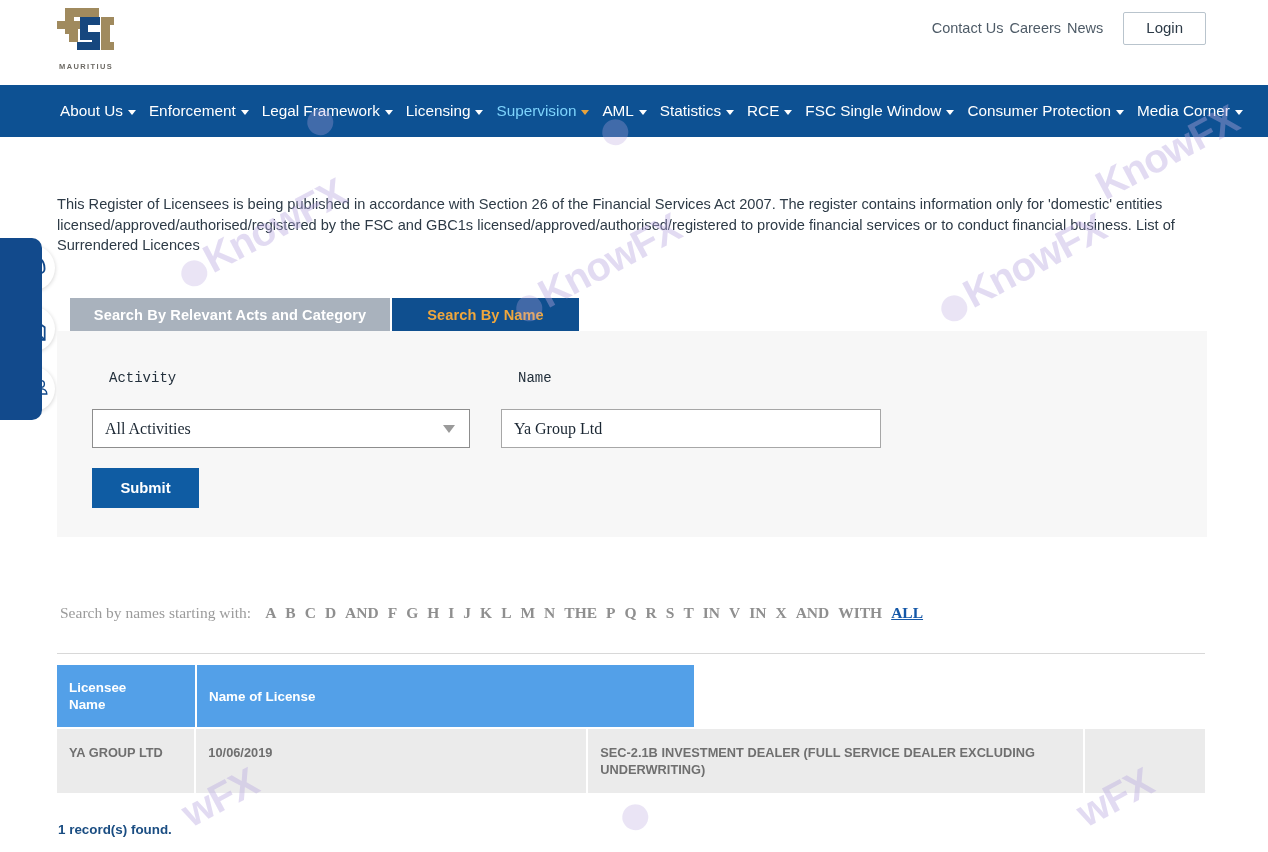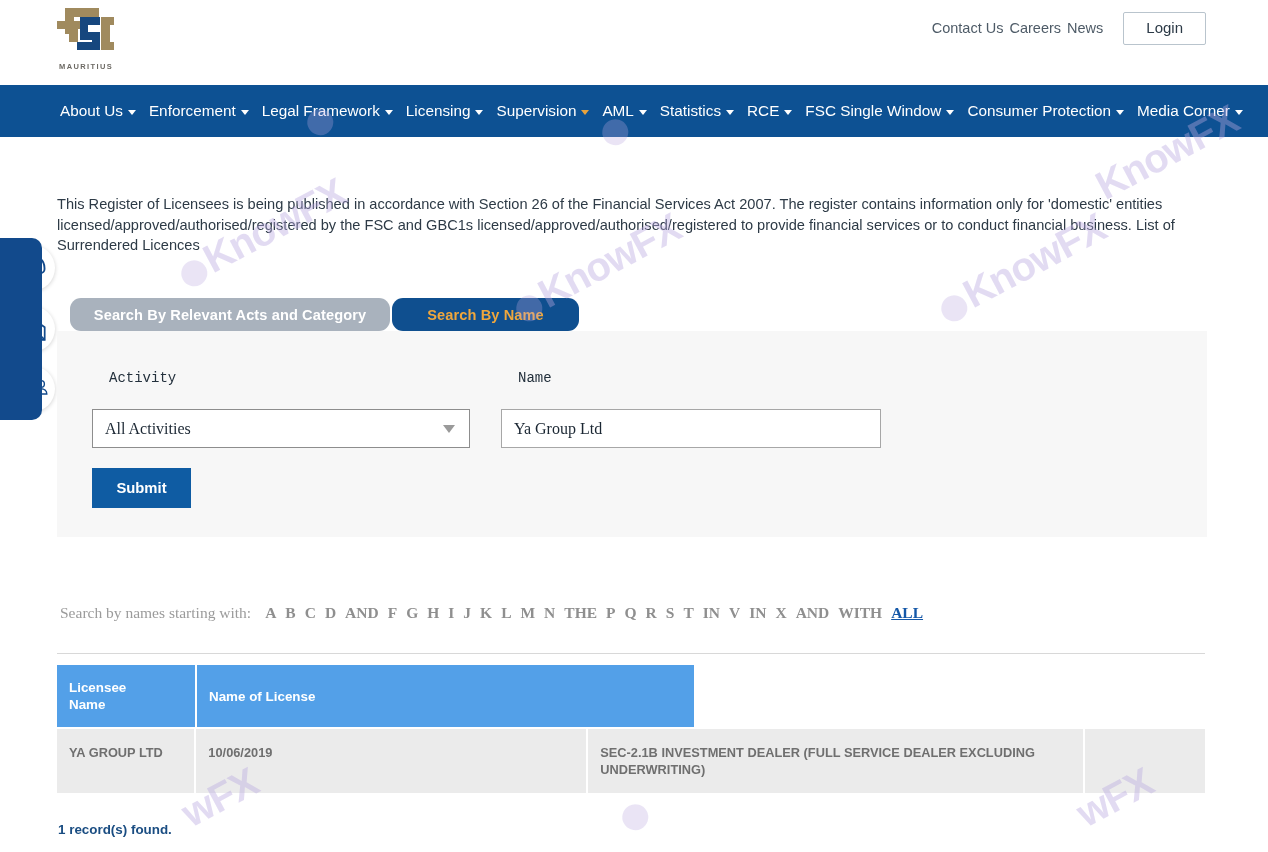--- a/index.html
+++ b/index.html
@@ -50,21 +50,21 @@
   .navbar {
     position: absolute; top: 85px; left: 0; width: 1268px; height: 52px;
     background: #0d5193; z-index: 35;
   }
   .nav-inner { display: flex; align-items: center; height: 52px; padding-left: 60px; }
   .nav-item {
     display: flex; align-items: center; gap: 5px;
     color: #ffffff; font-size: 15.3px; margin-right: 13px; white-space: nowrap;
     cursor: pointer; text-decoration: none;
   }
-  .nav-item.active { color: #ffffff; }
+  .nav-item.active { color: #7dd3fc; }
   .caret { width: 0; height: 0; border-left: 4.5px solid transparent; border-right: 4.5px solid transparent;
            border-top: 5.5px solid #ffffff; margin-top: 3px; }
   .nav-item.active .caret { border-top-color: #e8a33d; }
 
   
   .sidetab {
     position: absolute; left: 0; top: 238px; width: 42px; height: 182px;
     background: #124a8c; border-top-right-radius: 10px; border-bottom-right-radius: 10px; z-index: 25;
   }
   .side-ico {
@@ -82,21 +82,21 @@
   }
   .intro {
     position: absolute; left: 57px; top: 194px; width: 1142px;
     font-size: 14.6px; line-height: 20.5px; color: #2d3a46;
   }
 
   
   .tabs { position: absolute; left: 70px; top: 298px; display: flex; }
   .tab {
     height: 33px; display: flex; align-items: center; justify-content: center;
-    font-size: 14.6px; font-weight: 700; cursor: pointer; letter-spacing: .1px; border-radius: 11px;
+    font-size: 14.6px; font-weight: 700; cursor: pointer; letter-spacing: .1px;
   }
   .tab.inactive { background: #a9b2bd; color: #ffffff; width: 320px; }
   .tab.active { background: #0f4f8f; color: #f0a73c; width: 187px; margin-left: 2px; }
 
   
   .form-panel {
     position: absolute; left: 57px; top: 331px; width: 1150px; height: 206px;
     background: #f7f7f7;
   }
   .fld-label { position: absolute; font-family: Liberation Mono, monospace; font-size: 14px; color: #23303c; margin-left: 17px; }
@@ -108,21 +108,21 @@
   }
   .sel-caret { width: 0; height: 0; border-left: 6px solid transparent; border-right: 6px solid transparent;
                border-top: 8px solid #9a9a9a; margin-right: 4px; }
   .text-box {
     position: absolute; left: 501px; top: 409px; width: 380px; height: 39px;
     background: #ffffff; border: 1px solid #a7a7a7;
     font-family: "Liberation Serif", serif; font-size: 16px; color: #1b2733;
     padding: 0 12px; outline: none;
   }
   .submit-btn {
-    position: absolute; left: 92px; top: 468px; width: 99px; height: 40px;
+    position: absolute; left: 92px; top: 468px; width: 107px; height: 40px;
     background: #0f5ca3; color: #ffffff; border: none;
     font-family: "Liberation Sans", sans-serif; font-size: 14.8px; font-weight: 700; cursor: pointer;
   }
 
   
   .alpha-row { position: absolute; left: 60px; top: 604px; display: flex; align-items: baseline; }
   .alpha-label { font-family: "Liberation Serif", serif; font-size: 15.5px; color: #9b9b9b; margin-right: 14px; }
   .alpha-letter {
     font-family: "Liberation Serif", serif; font-size: 15.5px; font-weight: 700;
     color: #8f8f8f; margin-right: 9px; cursor: pointer; text-decoration: none;

